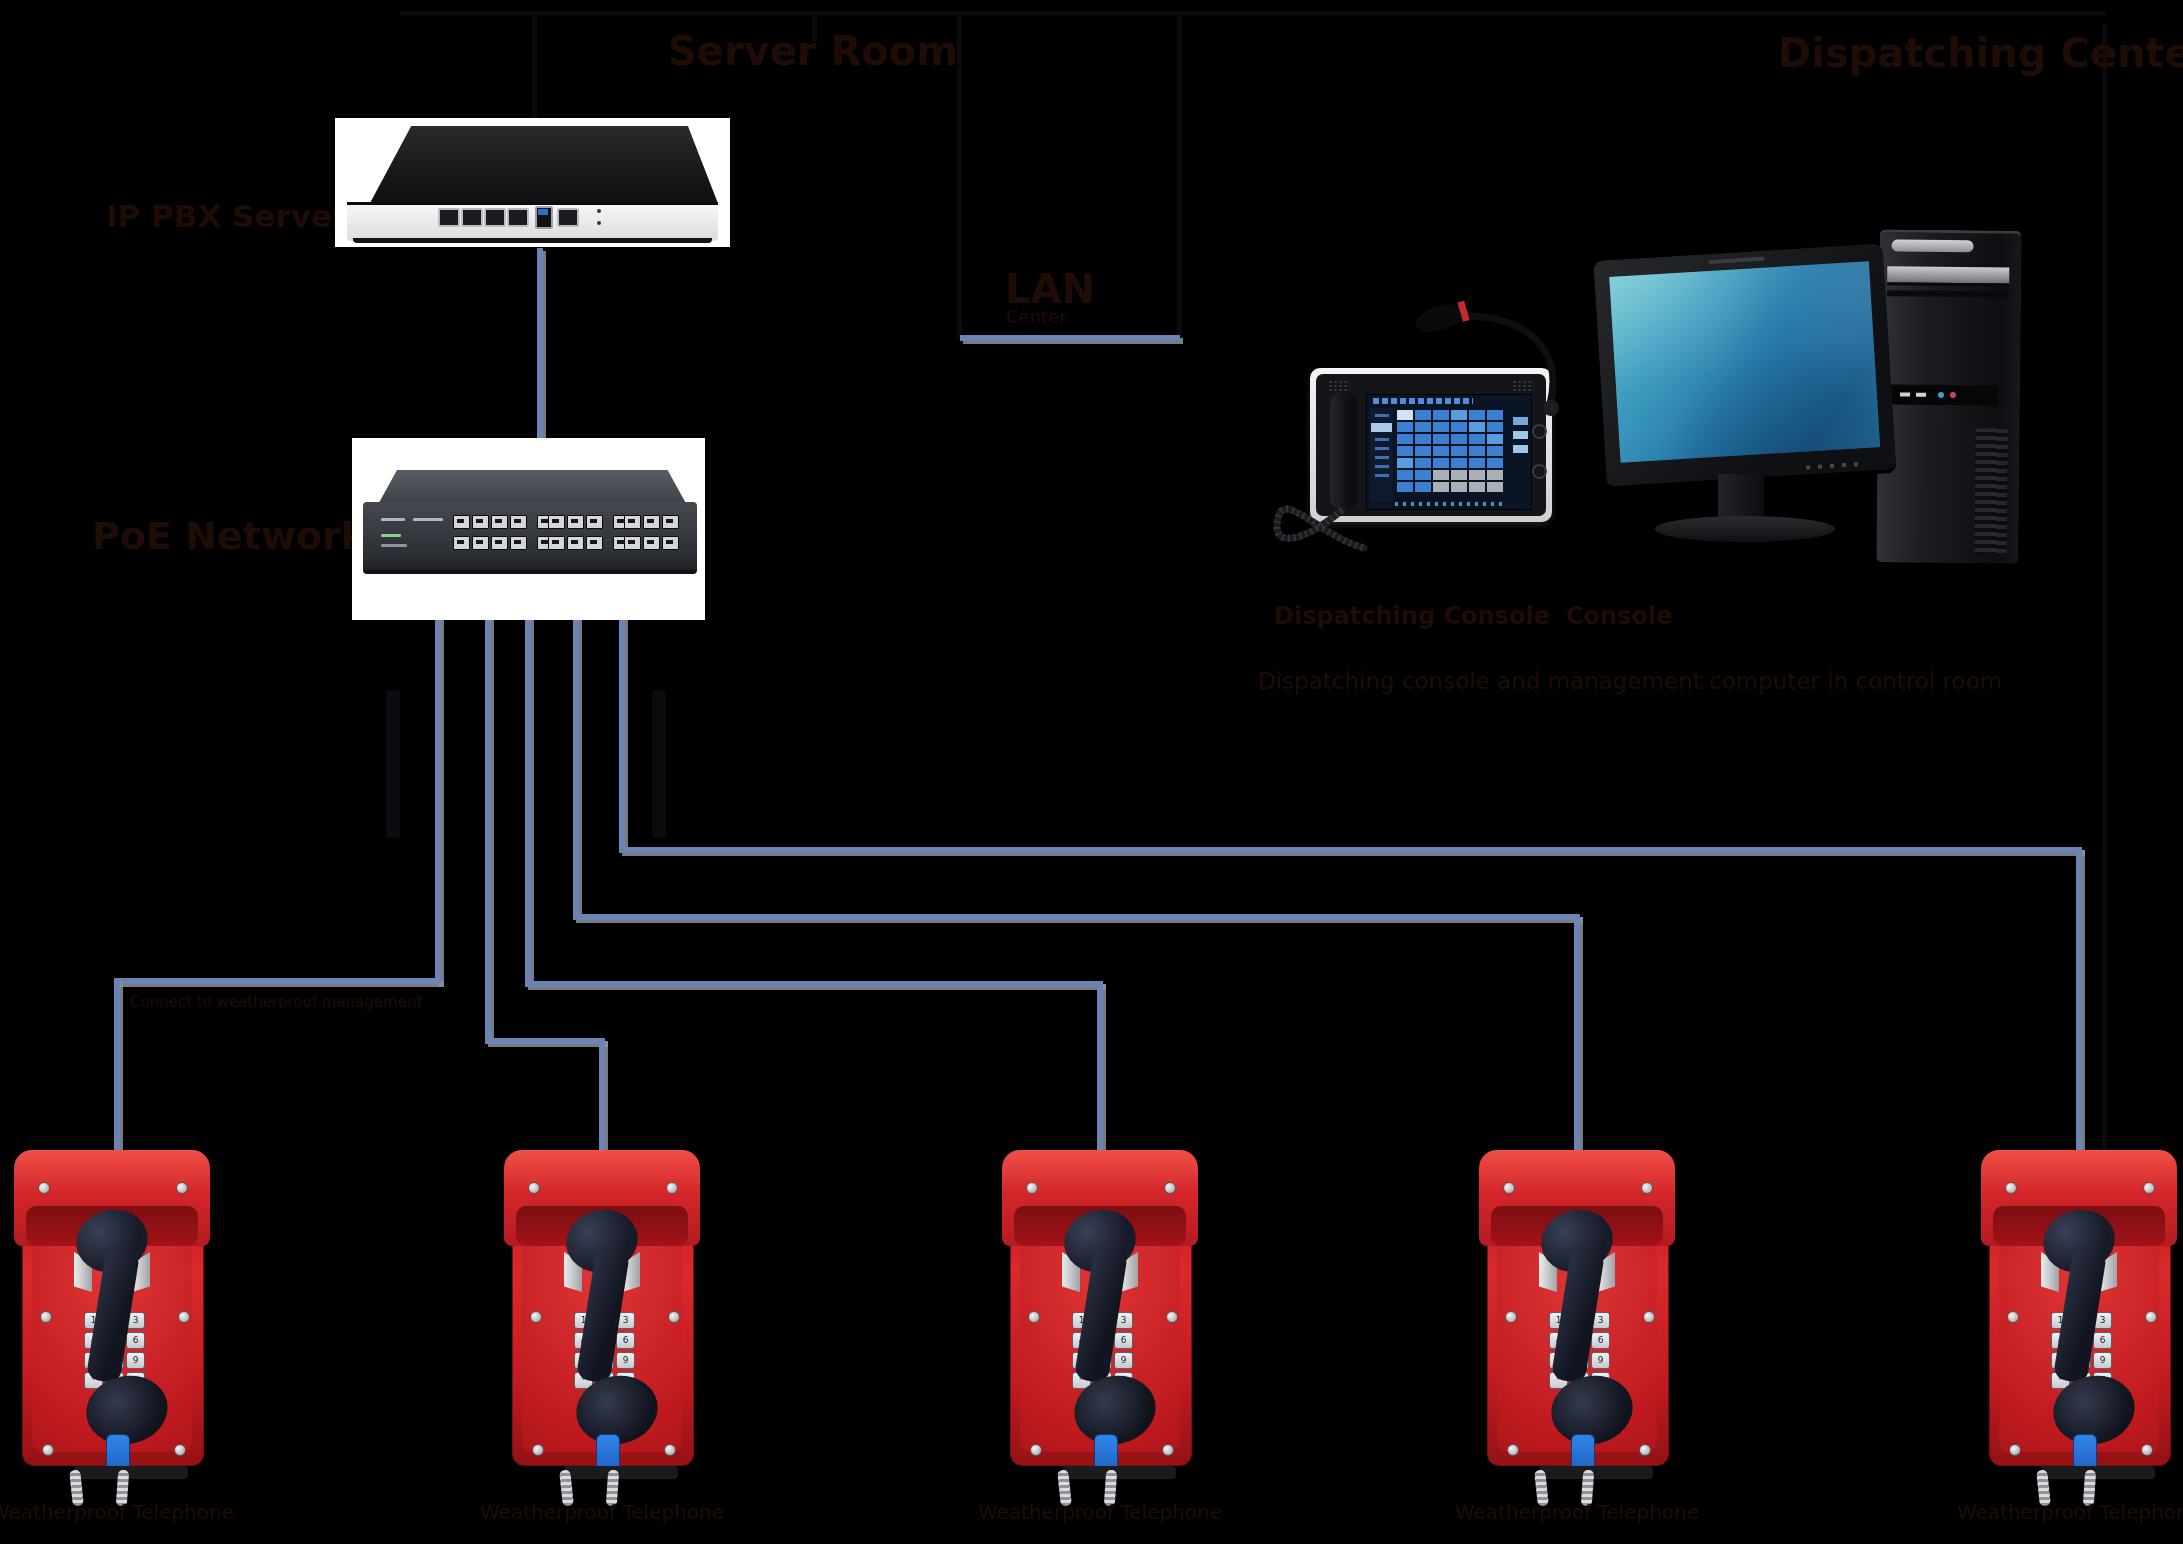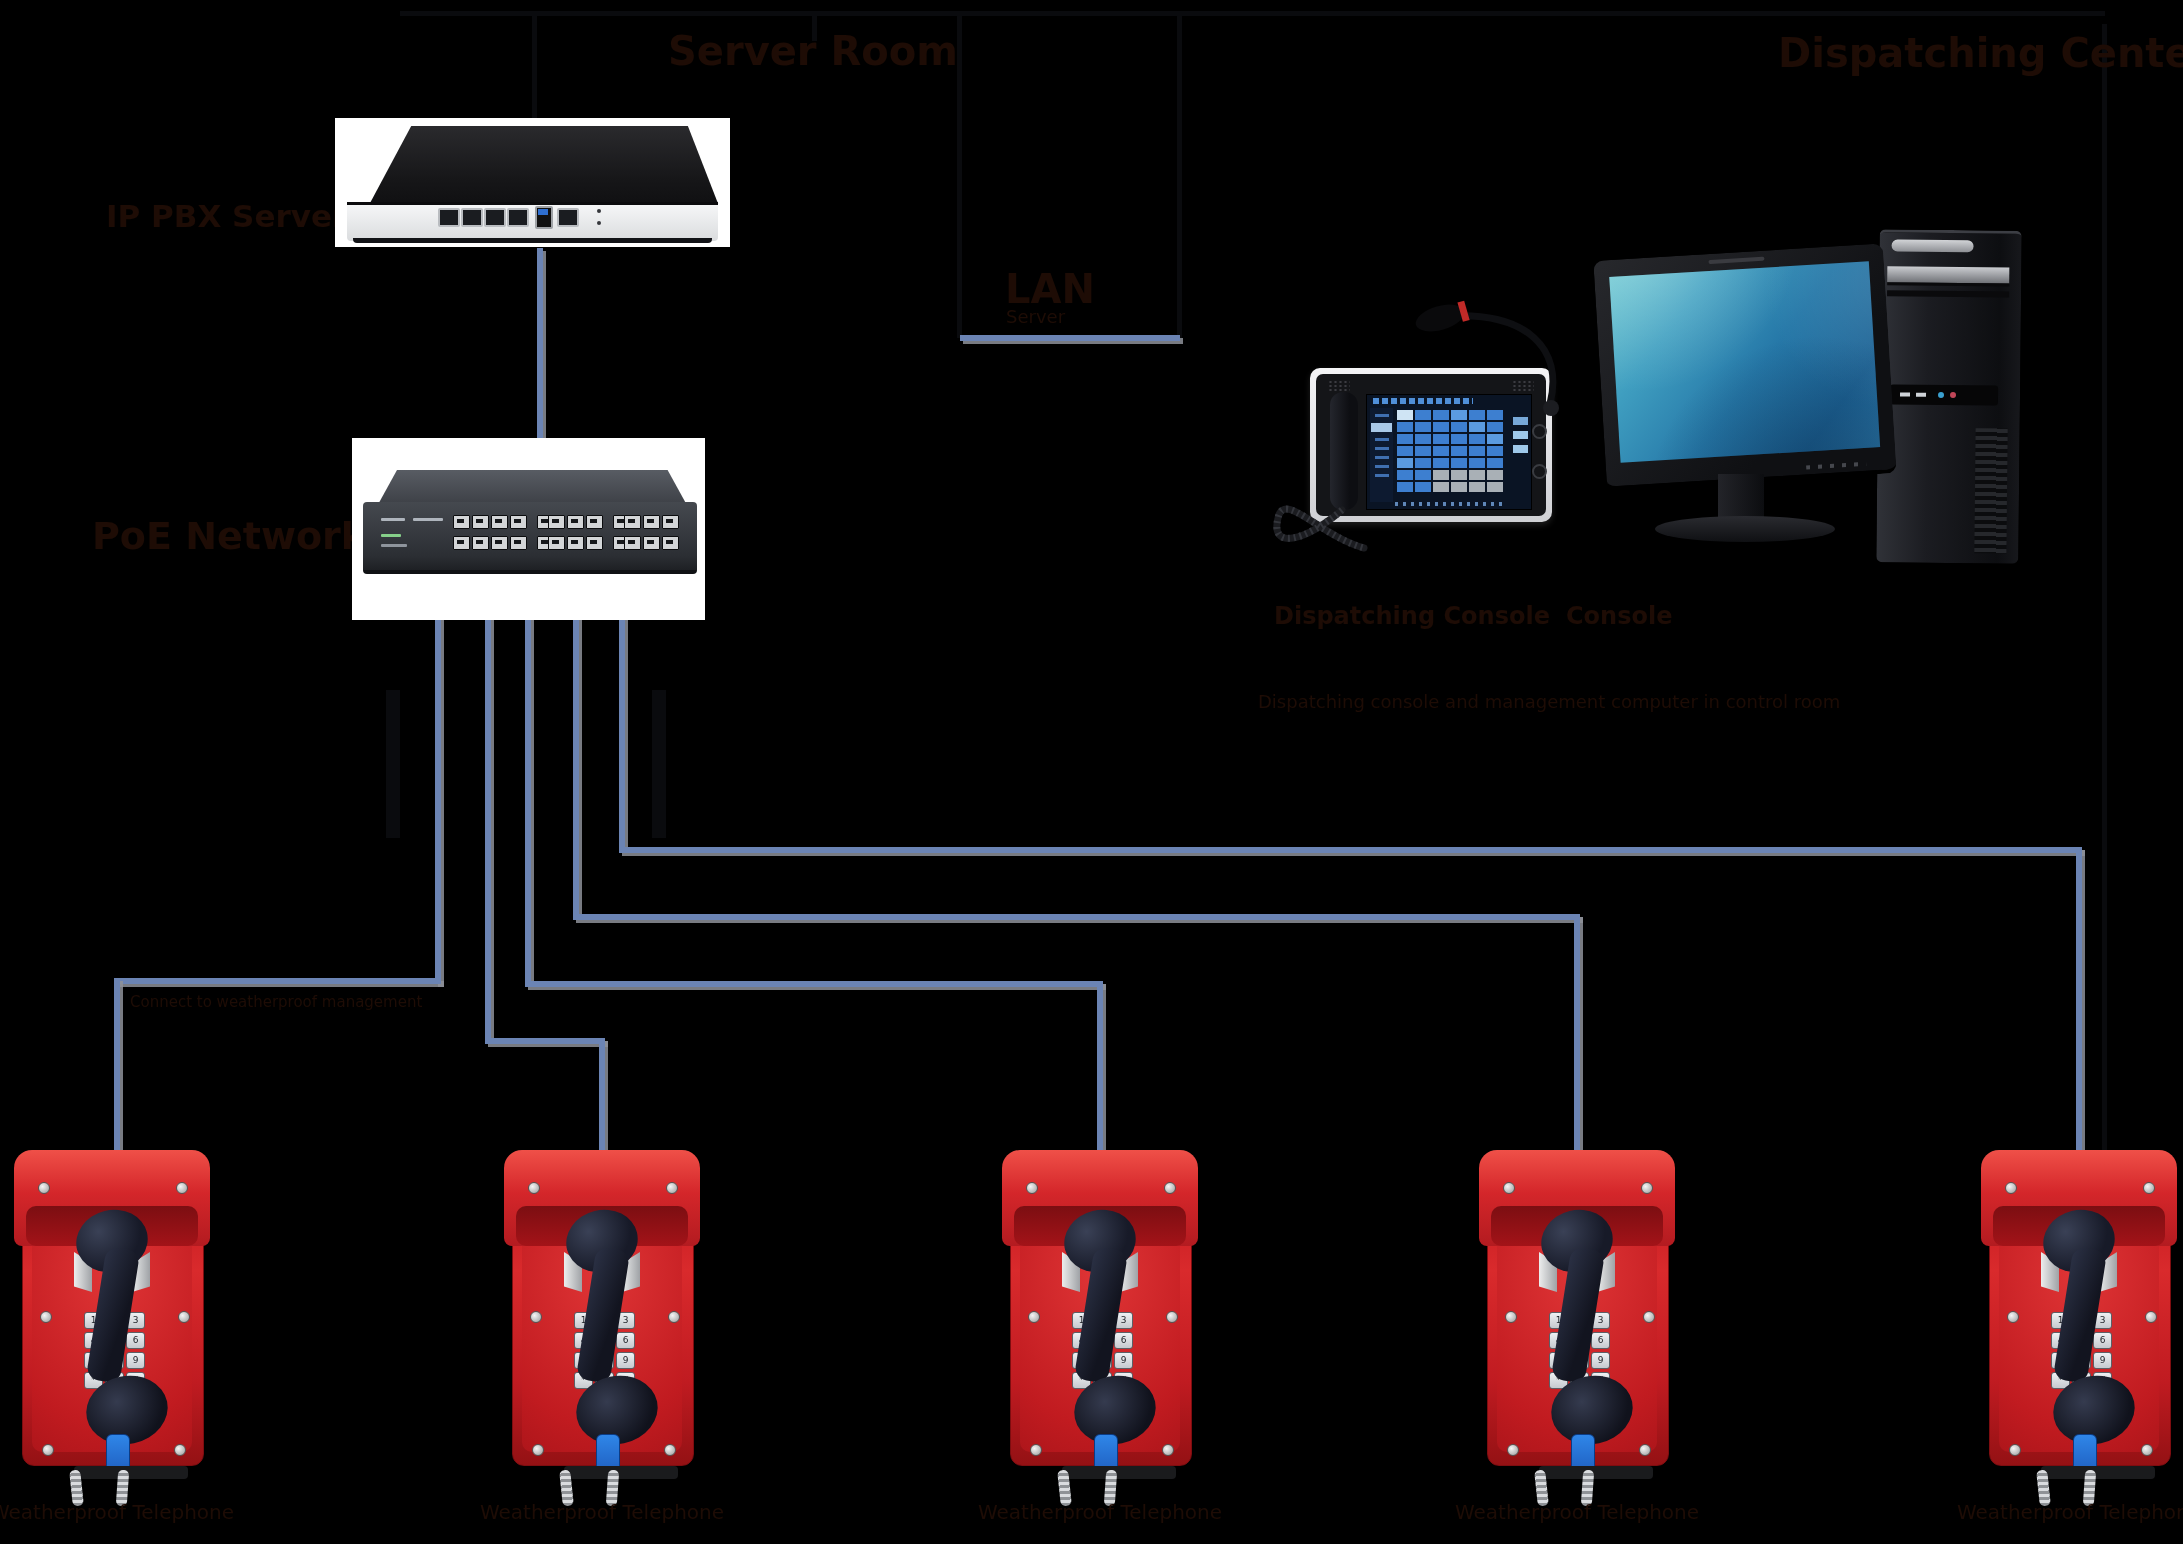--- a/index.html
+++ b/index.html
@@ -139,24 +139,24 @@
   <div class="ghostline" style="left:1177px;top:11px;width:5px;height:327px;"></div>
   <div class="ghostline" style="left:2102px;top:24px;width:5px;height:1126px;"></div>
   <div class="ghostline" style="left:386px;top:690px;width:14px;height:148px;"></div>
   <div class="ghostline" style="left:652px;top:690px;width:14px;height:148px;"></div>
 
   <div class="ghosttext" style="left:668px;top:28px;font-size:40px;">Server Room</div>
   <div class="ghosttext" style="left:1778px;top:30px;font-size:40px;">Dispatching Center</div>
   <div class="ghosttext" style="left:106px;top:198px;font-size:31px;">IP PBX Server</div>
   <div class="ghosttext" style="left:92px;top:514px;font-size:38px;">PoE Network</div>
   <div class="ghosttext" style="left:1005px;top:266px;font-size:40px;">LAN</div>
-  <div class="ghosttext small" style="left:1006px;top:306px;font-size:18px;">Server</div>
+  <div class="ghosttext small" style="left:1006px;top:306px;font-size:18px;">Center</div>
   <div class="ghosttext" style="left:1274px;top:602px;font-size:24px;">Dispatching Console</div>
   <div class="ghosttext" style="left:1566px;top:602px;font-size:24px;">Console</div>
-  <div class="ghosttext small" style="left:1258px;top:691px;font-size:18px;">Dispatching console and management computer in control room</div>
+  <div class="ghosttext small" style="left:1258px;top:668px;font-size:23px;">Dispatching console and management computer in control room</div>
   <div class="ghosttext small" style="left:130px;top:993px;font-size:15px;">Connect to weatherproof management</div>
 
   <div class="wire" style="left:537px;top:248px;width:6px;height:224px;"></div>
   <div class="wire" style="left:960px;top:335px;width:220px;height:6px;"></div>
 
   <div class="wire" style="left:435px;top:574px;width:6px;height:410px;"></div>
   <div class="wire" style="left:114px;top:978px;width:327px;height:6px;"></div>
   <div class="wire" style="left:114px;top:978px;width:6px;height:172px;"></div>
 
   <div class="wire" style="left:485px;top:574px;width:6px;height:467px;"></div>

